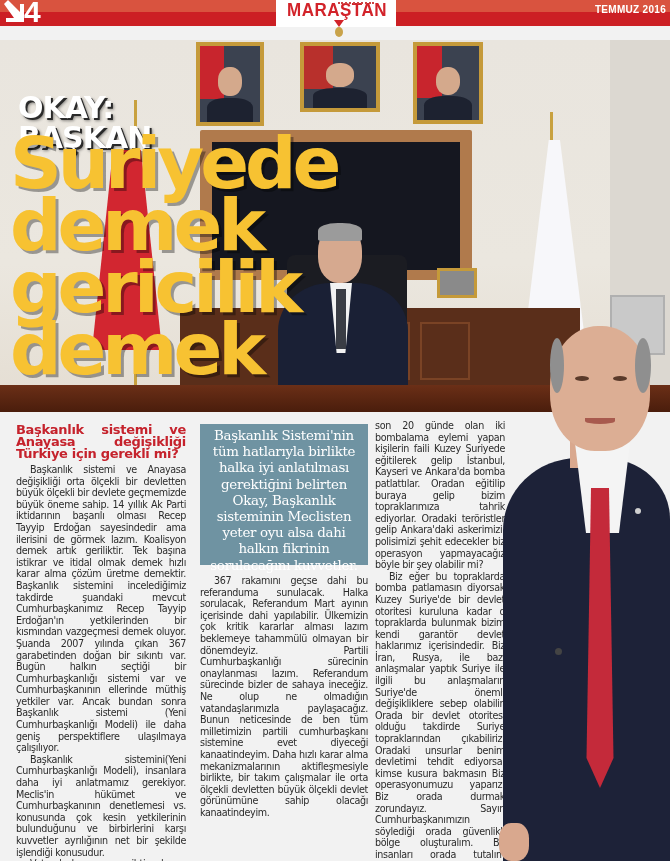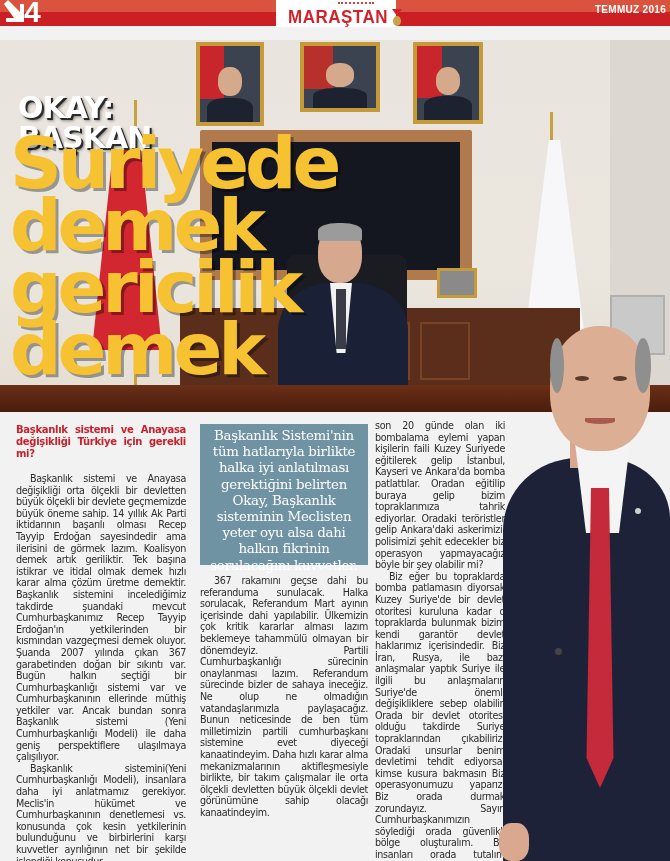--- a/index.html
+++ b/index.html
@@ -8,21 +8,21 @@
 
   
   .header { position: absolute; left: 0; top: 0; width: 670px; height: 26px; }
   .header .top { position: absolute; left: 0; top: 0; width: 670px; height: 12px; background: #d9533f; }
   .header .bottom { position: absolute; left: 0; top: 12px; width: 670px; height: 14px; background: #cc1f24; }
   .page-num { position: absolute; left: 2px; top: -2px; width: 46px; height: 28px; color: #fff;
     font-family: "Liberation Sans", sans-serif; font-weight: bold; font-size: 30px; line-height: 28px; }
   .page-num .arrow { position: absolute; left: 0; top: 2px; width: 22px; height: 22px; }
   .page-num .digit { position: absolute; left: 22px; top: 0; }
   .logo { position: absolute; left: 276px; top: 0; width: 120px; height: 27px; background: #fff;
-    display: flex; align-items: flex-end; padding-left: 12px; }
+    display: flex; align-items: center; padding-left: 2px; flex-direction: column; }
   .logo .word { font-family: "Liberation Sans", sans-serif; font-weight: bold; font-size: 17px; color: #d2232a;
     letter-spacing: 0.5px; transform: scaleY(1.1); }
   .logo .medal { margin-left: 4px; width: 10px; height: 18px; position: relative; }
   .logo .medal .ribbon { position: absolute; left: 0; top: 0; width: 10px; height: 7px; background: #d2232a;
     clip-path: polygon(0 0, 100% 0, 50% 100%); }
   .logo .medal .coin { position: absolute; left: 1px; top: 7px; width: 8px; height: 10px; border-radius: 50%; background: #c9a34a; }
   .logo .wave { position: absolute; left: 62px; top: 2px; width: 36px; height: 5px; border-top: 2px dotted #c44; }
   .issue-date { position: absolute; right: 4px; top: 4px; font-family: "Liberation Sans", sans-serif;
     font-weight: bold; font-size: 10px; color: #fff; letter-spacing: 0.3px; }
 
@@ -60,21 +60,21 @@
   .headline { position: absolute; left: 10px; top: 132px; font-family: "DejaVu Sans", sans-serif; font-weight: bold;
     font-size: 72px; line-height: 62px; color: #f7c232; letter-spacing: -4px;
     text-shadow: 3px 3px 0 rgba(0,0,0,0.35); }
   .headline div { white-space: nowrap; }
 
   
   .body-area { position: absolute; left: 0; top: 412px; width: 670px; height: 449px; background: #f2f2f2; }
   .col { position: absolute; font-family: "DejaVu Sans", sans-serif; font-size: 9.6px; line-height: 11.6px; color: #2b2b2b;
     text-align: justify; letter-spacing: -0.35px; }
   .col p { text-indent: 14px; }
-  .col .q { color: #c5222c; font-weight: bold; font-size: 10px; line-height: 12px; text-indent: 0; margin-bottom: 13px; letter-spacing: -0.3px; }
+  .col .q { color: #c5222c; font-weight: bold; font-size: 13px; line-height: 12px; text-indent: 0; margin-bottom: 4px; letter-spacing: -0.3px; }
   .col-1 { left: 16px; top: 12px; width: 170px; }
   .col-2 { left: 200px; top: 163px; width: 168px; }
   .col-3 { left: 375px; top: 8px; width: 130px; }
 
   .pullquote { position: absolute; left: 200px; top: 12px; width: 168px; height: 141px; background: #6f93a2;
     color: #fff; font-family: "DejaVu Serif", serif; font-size: 13.4px; line-height: 16.2px; text-align: center;
     padding: 4px 6px 0 6px; letter-spacing: -0.3px; }
 
   
   .cutout { position: absolute; left: 495px; top: 318px; width: 175px; height: 543px; }

